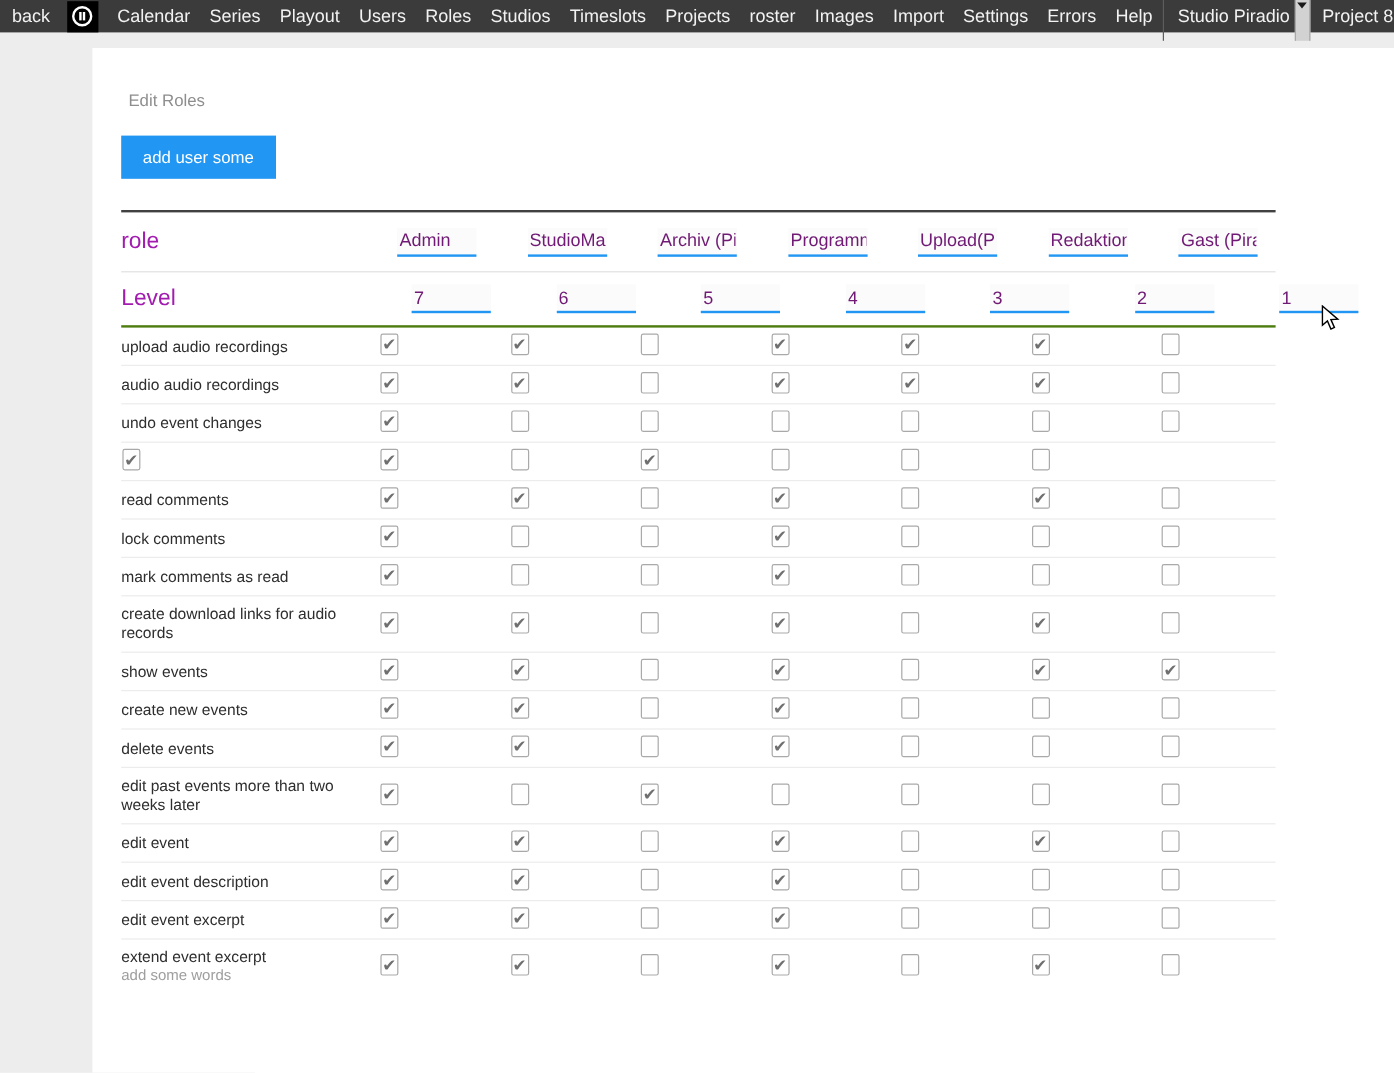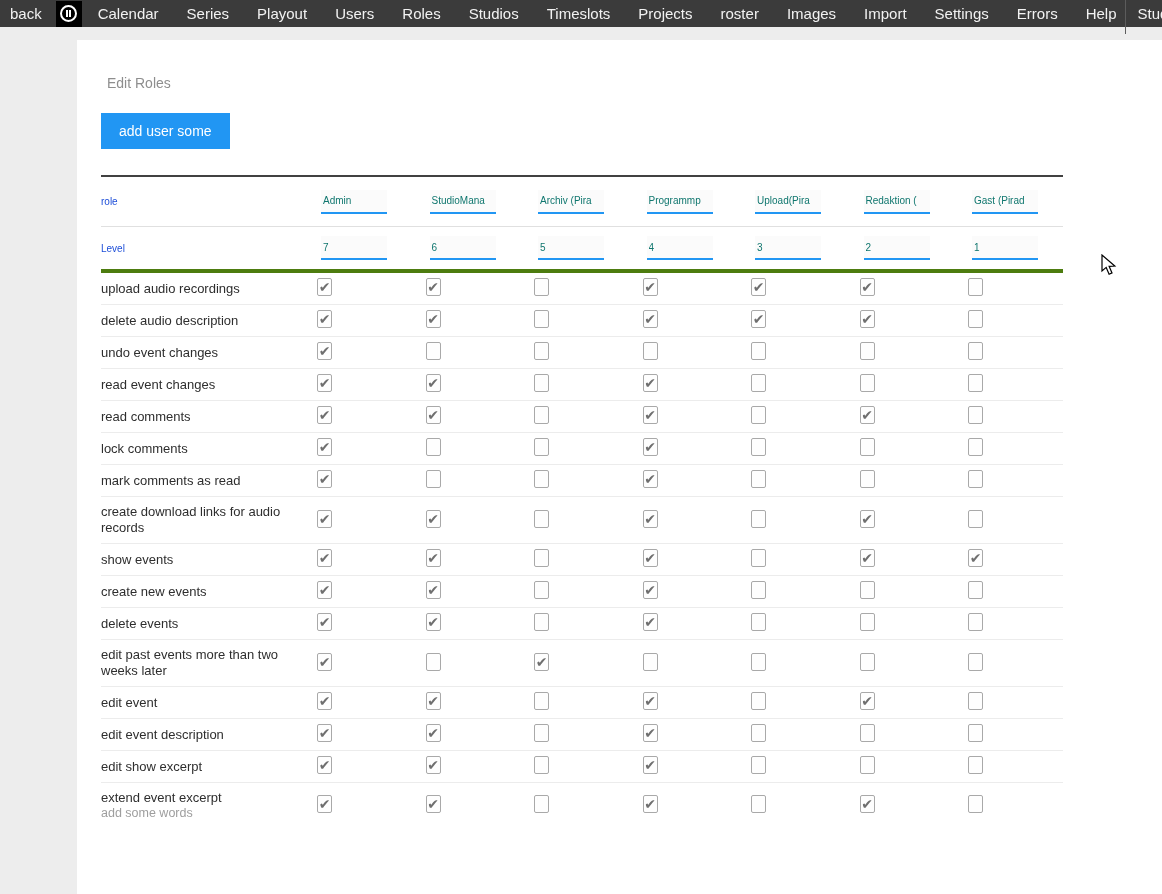--- a/index.html
+++ b/index.html
@@ -24,21 +24,21 @@
   .nav-back{padding:0 10px 0 10px;cursor:pointer;}
   .nav-logo{
     width:26px;height:26px;background:#000;margin:0 8px 0 4px;
     display:flex;align-items:center;justify-content:center;flex:0 0 auto;
   }
   .nav-logo .ring{
     width:17px;height:17px;border:2px solid #fff;border-radius:50%;
     display:flex;align-items:center;justify-content:center;gap:1px;
   }
   .nav-logo .bar{width:2px;height:7px;background:#fff;}
-  .nav-items{display:flex;gap:12px;}
+  .nav-items{display:flex;}
   .nav-item{padding:0 8px;cursor:pointer;}
   .nav-right{display:flex;align-items:center;margin-left:auto;height:40px;}
   .nav-divider{width:1px;height:40px;background:#5c5c5c;margin-right:6px;}
   .selector-label{padding:0 4px 0 6px;cursor:pointer;}
   .selector-strip{
     width:13px;height:40px;background:#d2d2d2;position:relative;
     margin-right:4px;cursor:pointer;flex:0 0 auto;
     border-left:1px solid #a8a8a8;border-right:1px solid #a8a8a8;
   }
   .selector-strip .tri{
@@ -66,27 +66,27 @@
     margin:26px 0 0 24px;width:962px;
     border-top:2px solid #414141;
     font-size:13px;color:#2e2e2e;
   }
   .t-row{
     display:grid;
     grid-template-columns:215px repeat(6,108.5px) 96px;
     align-items:center;
   }
   .hdr-row{height:50px;border-bottom:1px solid #e0e0e0;}
-  .level-row{height:46px;border-bottom:4px solid #4d7c0f;}
-  .hdr-label{font-size:10px;color:#1d4ed8;}
+  .level-row{height:46px;border-bottom:2px solid #4d7c0f;gap:12px;}
+  .hdr-label{font-size:19px;color:#a21caf;}
   .uline-input{
-    width:66px;height:24px;margin-left:5px;
+    width:66px;height:24px;margin-left:15px;
     border:none;outline:none;background:#fbfbfb;
     border-bottom:2px solid var(--accent);
-    font-family:inherit;font-size:10px;color:#0f766e;
+    font-family:inherit;font-size:15px;color:#701a75;
     padding:2px 1px 2px 2px;
   }
   .perm-row{border-top:1px solid #ececec;}
   .perm-row:first-of-type{border-top:none;}
   .perm-label-cell{padding:7px 14px 7px 0;line-height:16px;}
   .perm-sub{color:#9e9e9e;font-size:12.5px;line-height:15px;}
   .cb-cell{padding:5px 0;}
   .checkbox{
     display:inline-block;width:15px;height:18px;margin-left:1px;
     border:1px solid #a9a9a9;border-radius:2px;background:#fefefe;
@@ -172,21 +172,21 @@
           <div class="cb-cell"><span class="checkbox checked"></span></div>
           <div class="cb-cell"><span class="checkbox checked"></span></div>
           <div class="cb-cell"><span class="checkbox"></span></div>
           <div class="cb-cell"><span class="checkbox checked"></span></div>
           <div class="cb-cell"><span class="checkbox checked"></span></div>
           <div class="cb-cell"><span class="checkbox checked"></span></div>
           <div class="cb-cell"><span class="checkbox"></span></div>
         </div>
         <div class="t-row perm-row">
           <div class="perm-label-cell">
-            <div>delete audio description</div>
+            <div>audio audio recordings</div>
           </div>
           <div class="cb-cell"><span class="checkbox checked"></span></div>
           <div class="cb-cell"><span class="checkbox checked"></span></div>
           <div class="cb-cell"><span class="checkbox"></span></div>
           <div class="cb-cell"><span class="checkbox checked"></span></div>
           <div class="cb-cell"><span class="checkbox checked"></span></div>
           <div class="cb-cell"><span class="checkbox checked"></span></div>
           <div class="cb-cell"><span class="checkbox"></span></div>
         </div>
         <div class="t-row perm-row">
@@ -195,23 +195,20 @@
           </div>
           <div class="cb-cell"><span class="checkbox checked"></span></div>
           <div class="cb-cell"><span class="checkbox"></span></div>
           <div class="cb-cell"><span class="checkbox"></span></div>
           <div class="cb-cell"><span class="checkbox"></span></div>
           <div class="cb-cell"><span class="checkbox"></span></div>
           <div class="cb-cell"><span class="checkbox"></span></div>
           <div class="cb-cell"><span class="checkbox"></span></div>
         </div>
         <div class="t-row perm-row">
-          <div class="perm-label-cell">
-            <div>read event changes</div>
-          </div>
           <div class="cb-cell"><span class="checkbox checked"></span></div>
           <div class="cb-cell"><span class="checkbox checked"></span></div>
           <div class="cb-cell"><span class="checkbox"></span></div>
           <div class="cb-cell"><span class="checkbox checked"></span></div>
           <div class="cb-cell"><span class="checkbox"></span></div>
           <div class="cb-cell"><span class="checkbox"></span></div>
           <div class="cb-cell"><span class="checkbox"></span></div>
         </div>
         <div class="t-row perm-row">
           <div class="perm-label-cell">
@@ -328,21 +325,21 @@
           <div class="cb-cell"><span class="checkbox checked"></span></div>
           <div class="cb-cell"><span class="checkbox checked"></span></div>
           <div class="cb-cell"><span class="checkbox"></span></div>
           <div class="cb-cell"><span class="checkbox checked"></span></div>
           <div class="cb-cell"><span class="checkbox"></span></div>
           <div class="cb-cell"><span class="checkbox"></span></div>
           <div class="cb-cell"><span class="checkbox"></span></div>
         </div>
         <div class="t-row perm-row">
           <div class="perm-label-cell">
-            <div>edit show excerpt</div>
+            <div>edit event excerpt</div>
           </div>
           <div class="cb-cell"><span class="checkbox checked"></span></div>
           <div class="cb-cell"><span class="checkbox checked"></span></div>
           <div class="cb-cell"><span class="checkbox"></span></div>
           <div class="cb-cell"><span class="checkbox checked"></span></div>
           <div class="cb-cell"><span class="checkbox"></span></div>
           <div class="cb-cell"><span class="checkbox"></span></div>
           <div class="cb-cell"><span class="checkbox"></span></div>
         </div>
         <div class="t-row perm-row">

